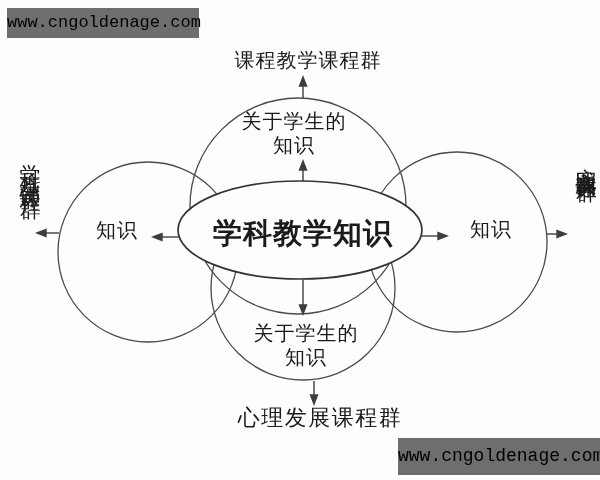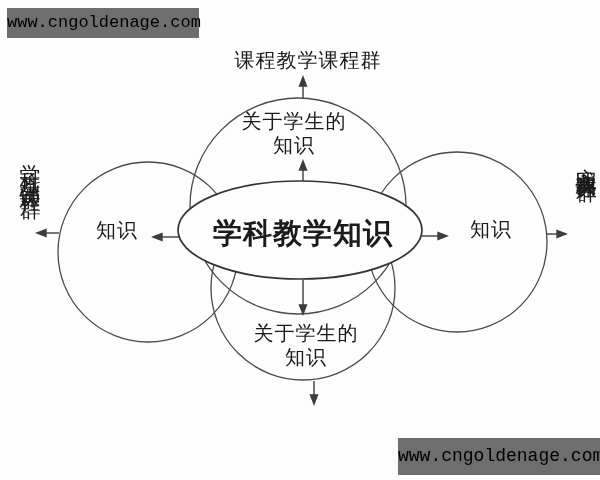--- a/index.html
+++ b/index.html
@@ -108,20 +108,21 @@
         <line x1="314" y1="381" x2="314" y2="398"></line>
         <polygon points="314,404 310.5,395 317.5,395"></polygon>
       </g>
     </g>
   </svg>
 
   <div class="wm tl">www.cngoldenage.com</div>
   <div class="wm br">www.cngoldenage.com</div>
 
   <div class="label group-h" style="left:308px; top:47px;">课程教学课程群</div>
+  <div class="label group-h bottom" style="left:320px; top:403px;">心理发展课程群</div>
   <div class="label group-v left" style="left:16px; top:147px;">学科基础课程群</div>
   <div class="label group-v right" style="left:572px; top:151px;">实践实训课程群</div>
 
   <div class="label node-label" style="left:294px; top:109px;">
     <span>关于学生的</span>
     <span>知识</span>
   </div>
   <div class="label node-label" style="left:117px; top:218px;">
     <span>知识</span>
   </div>

